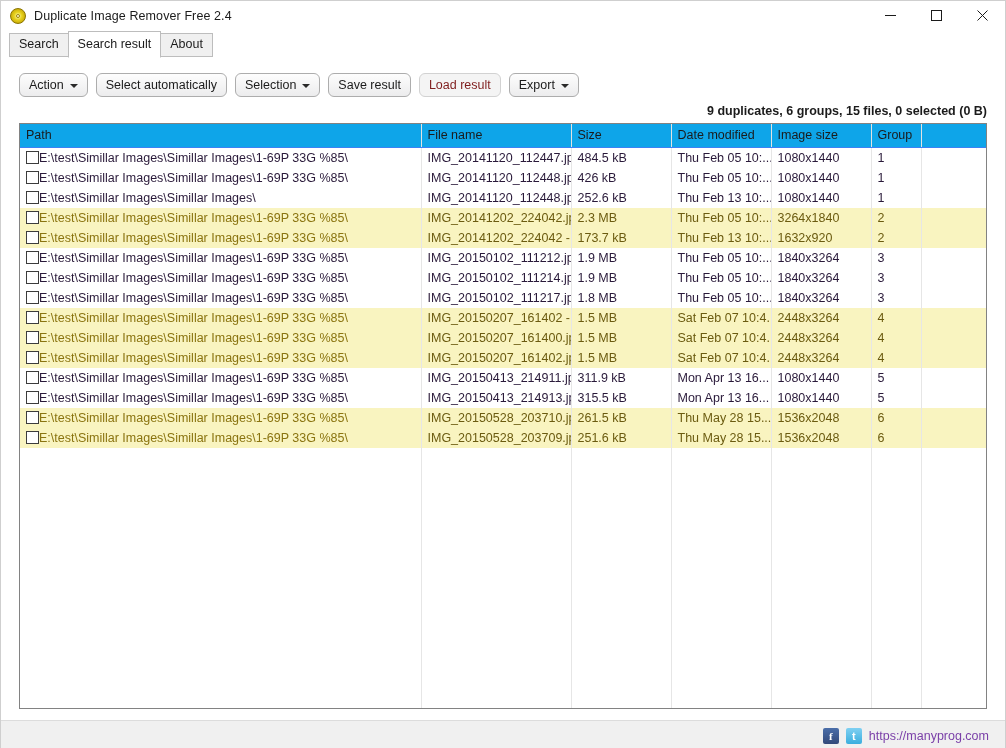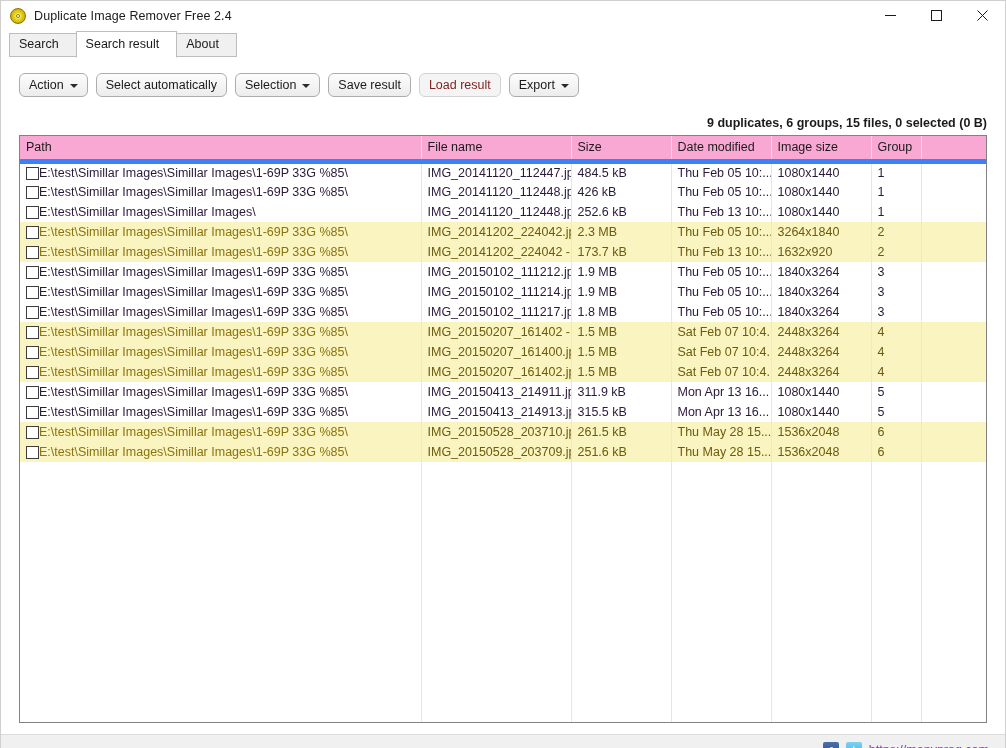--- a/index.html
+++ b/index.html
@@ -71,21 +71,21 @@
     padding-left: 8px;
     flex: 0 0 auto;
     position: relative;
   }
   .tabstrip::after {
     content: ""; position: absolute; left: 0; right: 0; bottom: 0;
     height: 1px; background: #ffffff;
   }
   .tab {
     font-size: 12.5px; color: #1b1b1b;
-    padding: 3px 17px 4px 9px;
+    padding: 3px 9px 4px 9px;
     border: 1px solid #bdbdbd;
     background: #f0f0f0;
     margin-right: -1px;
     cursor: default;
     line-height: 15px;
     position: relative;
     z-index: 1;
   }
   .tab.active {
     background: #ffffff;
@@ -147,49 +147,49 @@
     background: linear-gradient(#f2f2f2, #e4e4e4);
     border: 1px solid #9d9d9d;
   }
 
   
   .summary {
     text-align: right;
     font-size: 12.5px;
     font-weight: bold;
     color: #1b1b1b;
-    margin-top: 14px;
+    margin-top: 2px;
     margin-bottom: 5px;
     flex: 0 0 auto;
   }
 
   
   .table-wrap {
     flex: 1 1 auto;
     border: 1px solid #828282;
     background: #ffffff;
     overflow: hidden;
     position: relative;
     margin-bottom: 11px;
   }
   table.grid {
     border-collapse: collapse;
     width: 100%;
     table-layout: fixed;
     font-size: 12.5px;
   }
   table.grid th {
-    background: #f9a8d4;
+    background: #0ea5e9;
     font-weight: normal;
     text-align: left;
     color: #1b1b1b;
     font-size: 12.5px;
     padding: 4px 6px 5px 6px;
     border-right: 1px solid #e2e2e2;
-    border-bottom: 5px solid #3b82f6;
+    border-bottom: 1px solid #3b82f6;
     height: 23px;
     white-space: nowrap;
     overflow: hidden;
     cursor: default;
   }
   table.grid th:last-child { border-right: none; }
   table.grid td {
     padding: 2px 6px;
     height: 20px;
     color: #2a1a3a;

